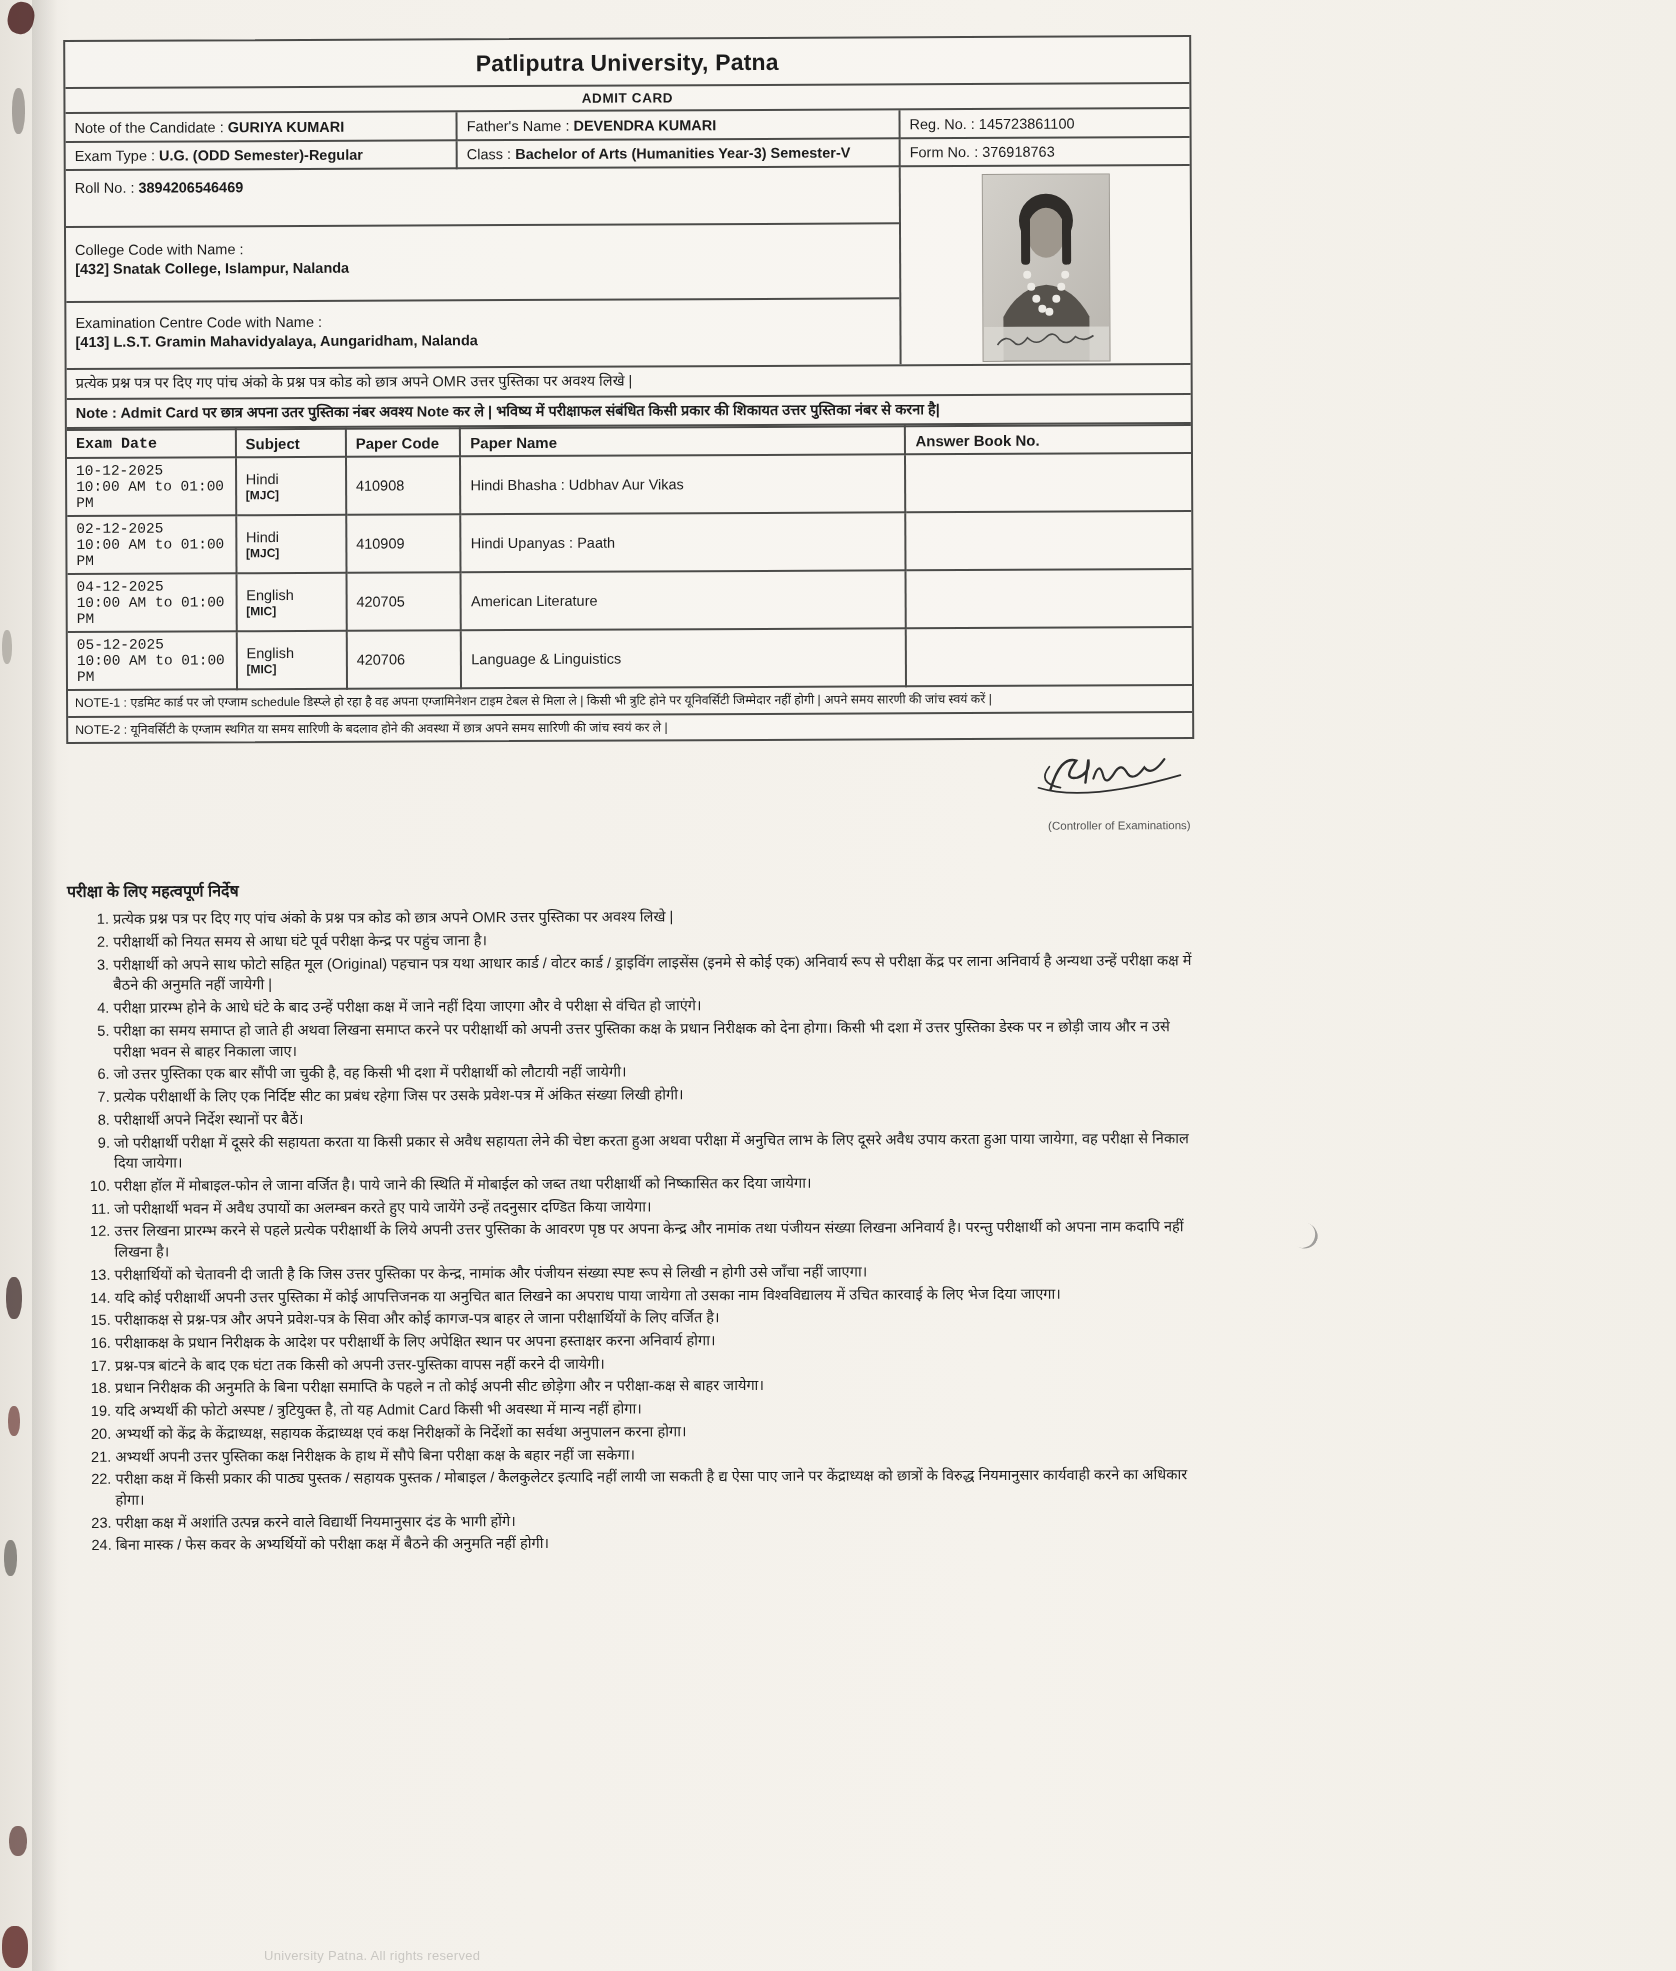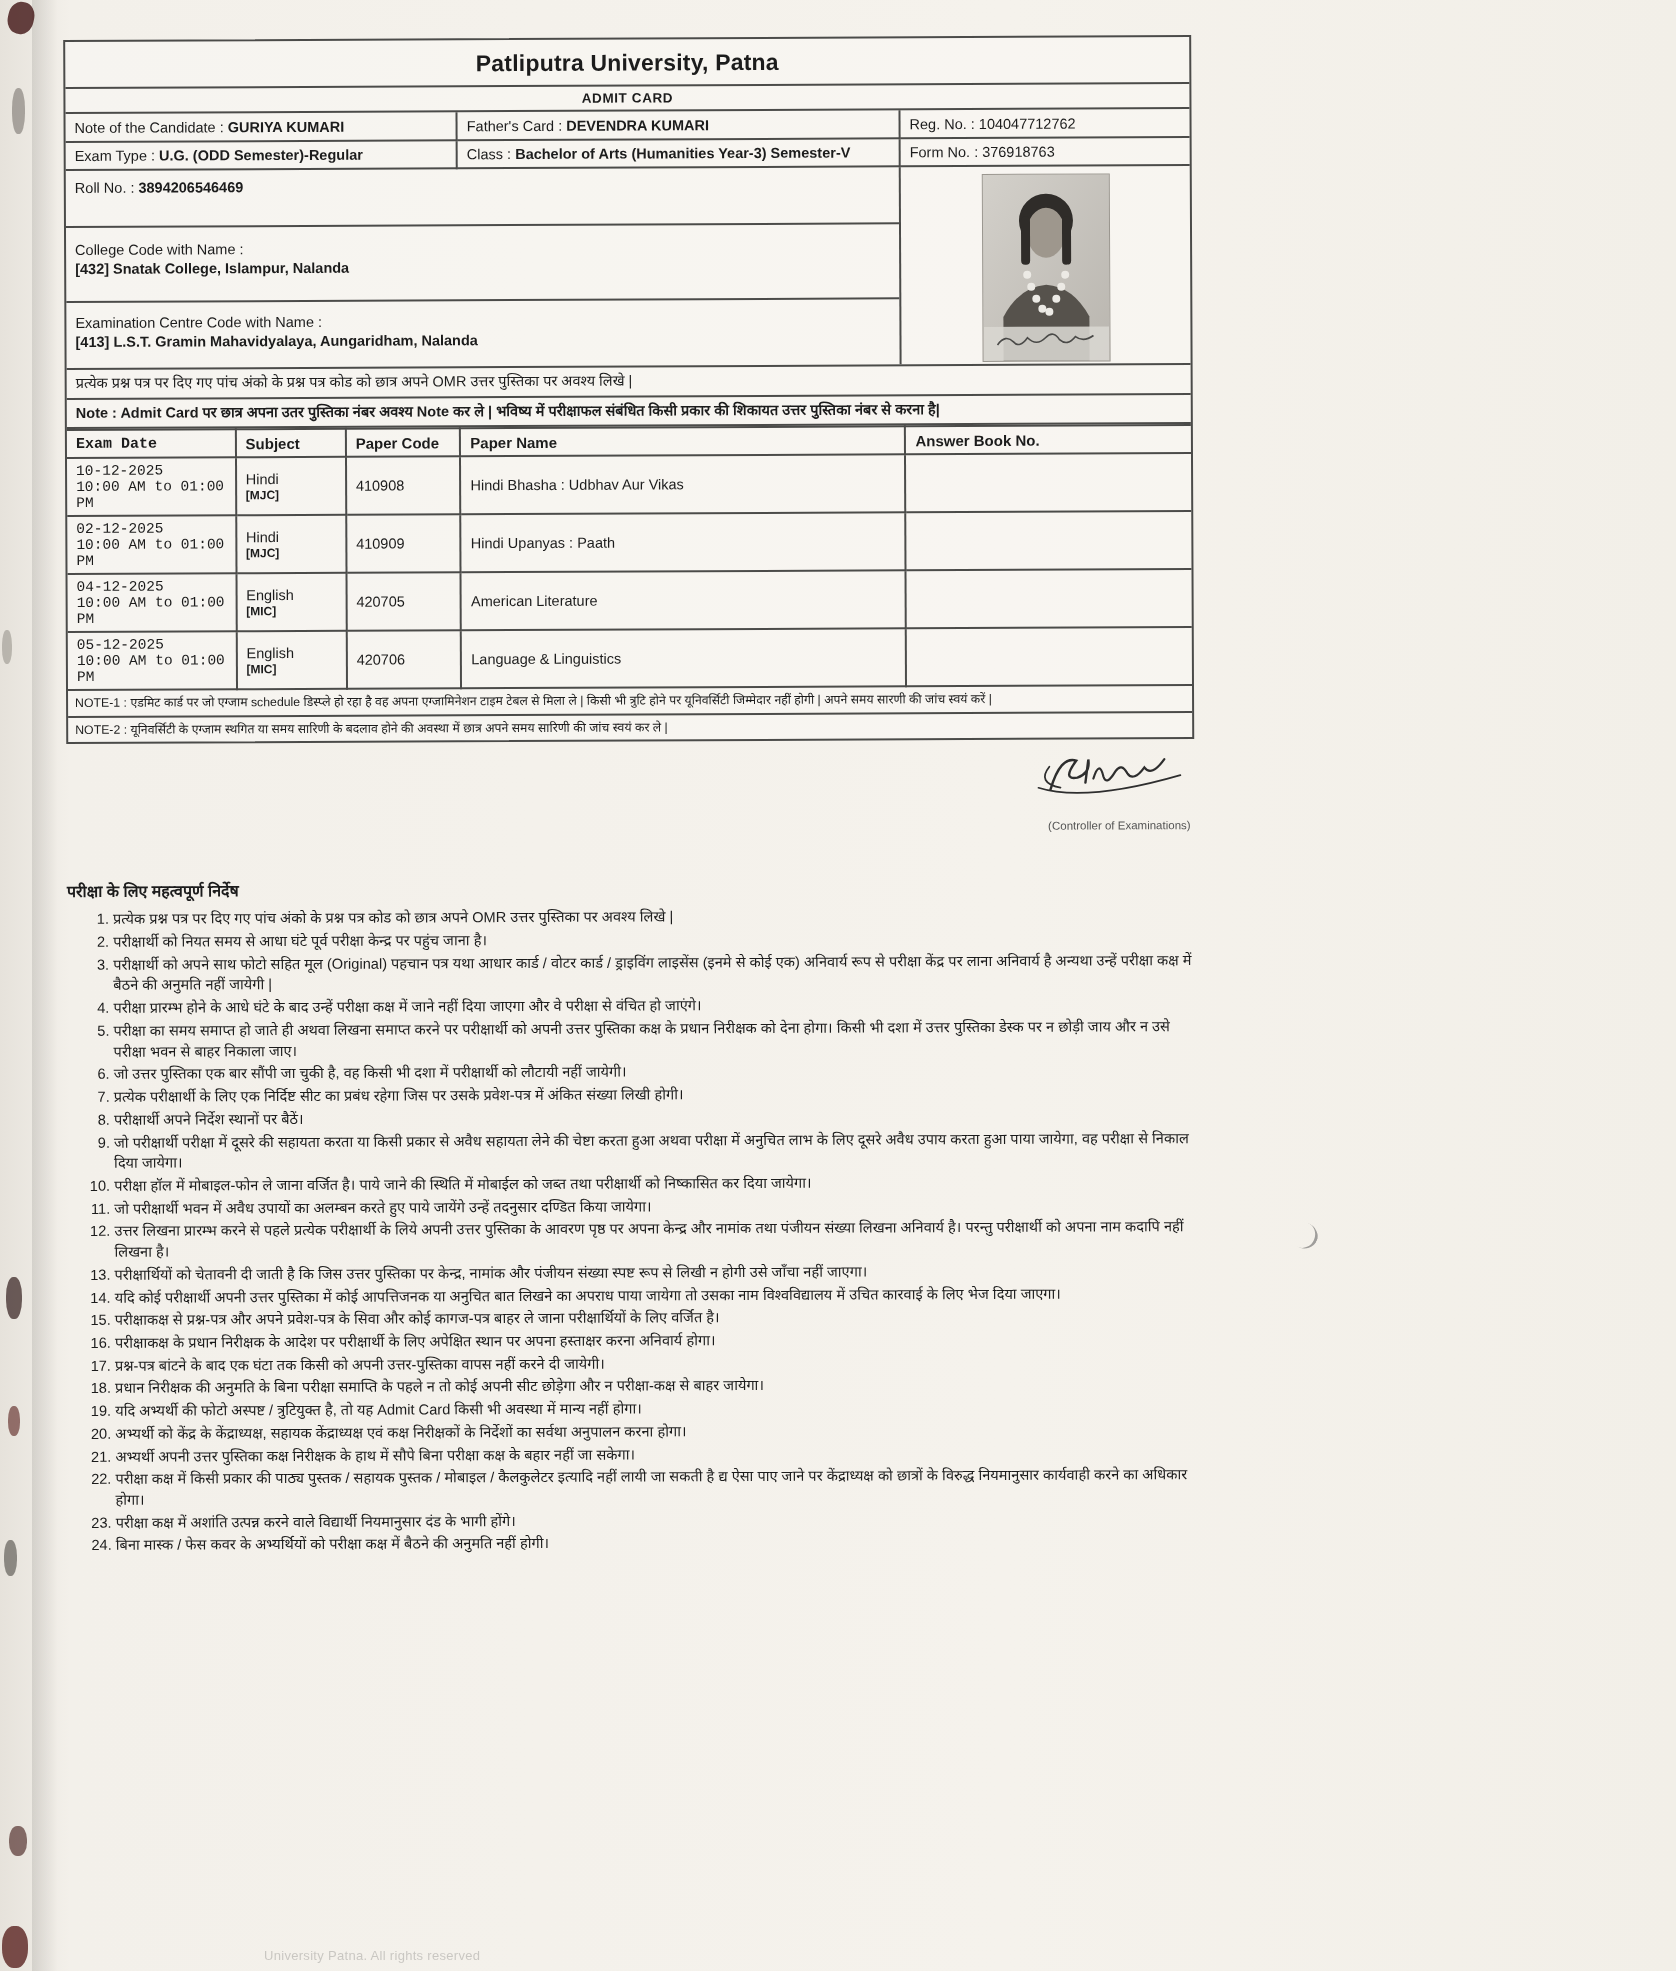--- a/index.html
+++ b/index.html
@@ -121,24 +121,24 @@
             <col style="width:34.8%">
             <col style="width:39.4%">
             <col style="width:25.8%">
           </colgroup>
         <tbody>
             <tr>
           <td>
             <span class="lbl">Note of the Candidate :</span><span class="val-b">GURIYA KUMARI</span>
           </td>
           <td>
-            <span class="lbl">Father's Card :</span><span class="val-b">DEVENDRA KUMARI</span>
-          </td>
-          <td>
-            <span class="lbl">Reg. No. :</span><span>104047712762</span>
+            <span class="lbl">Father's Name :</span><span class="val-b">DEVENDRA KUMARI</span>
+          </td>
+          <td>
+            <span class="lbl">Reg. No. :</span><span>145723861100</span>
           </td>
         </tr>
         <tr>
           <td>
             <span class="lbl">Exam Type :</span><span class="val-b">U.G. (ODD Semester)-Regular</span>
           </td>
           <td>
             <span class="lbl">Class :</span><span class="val-b">Bachelor of Arts (Humanities Year-3) Semester-V</span>
           </td>
           <td>

